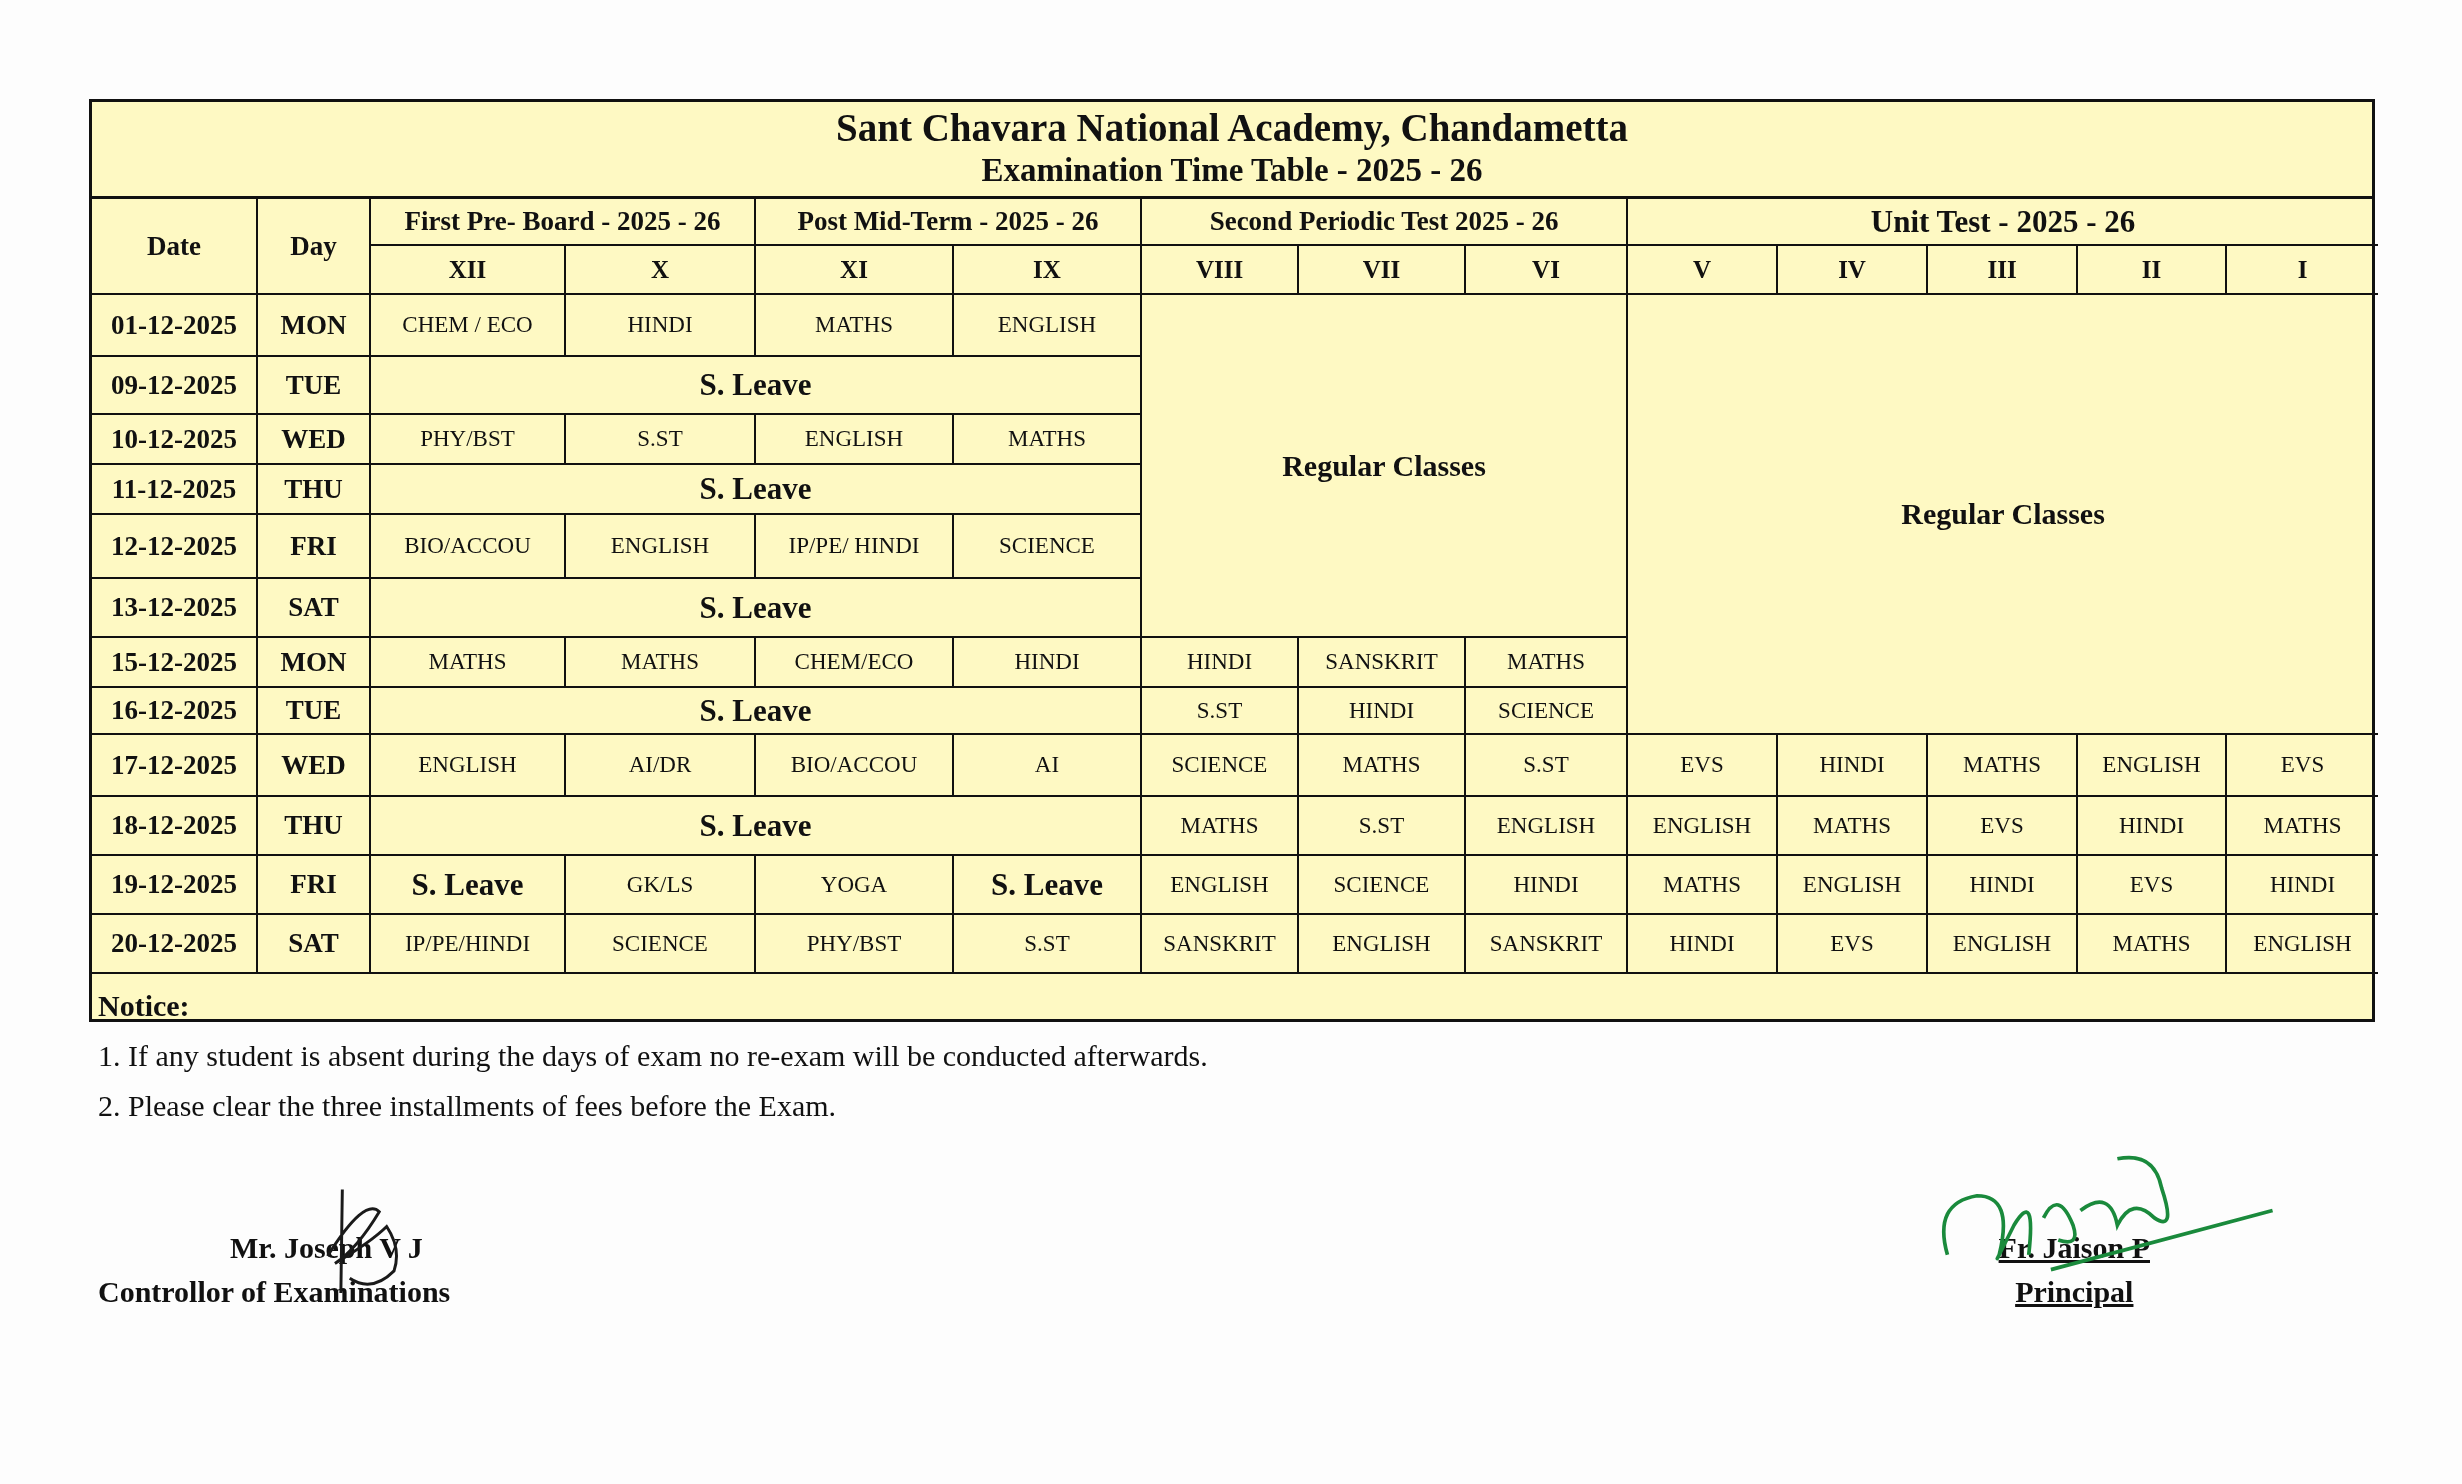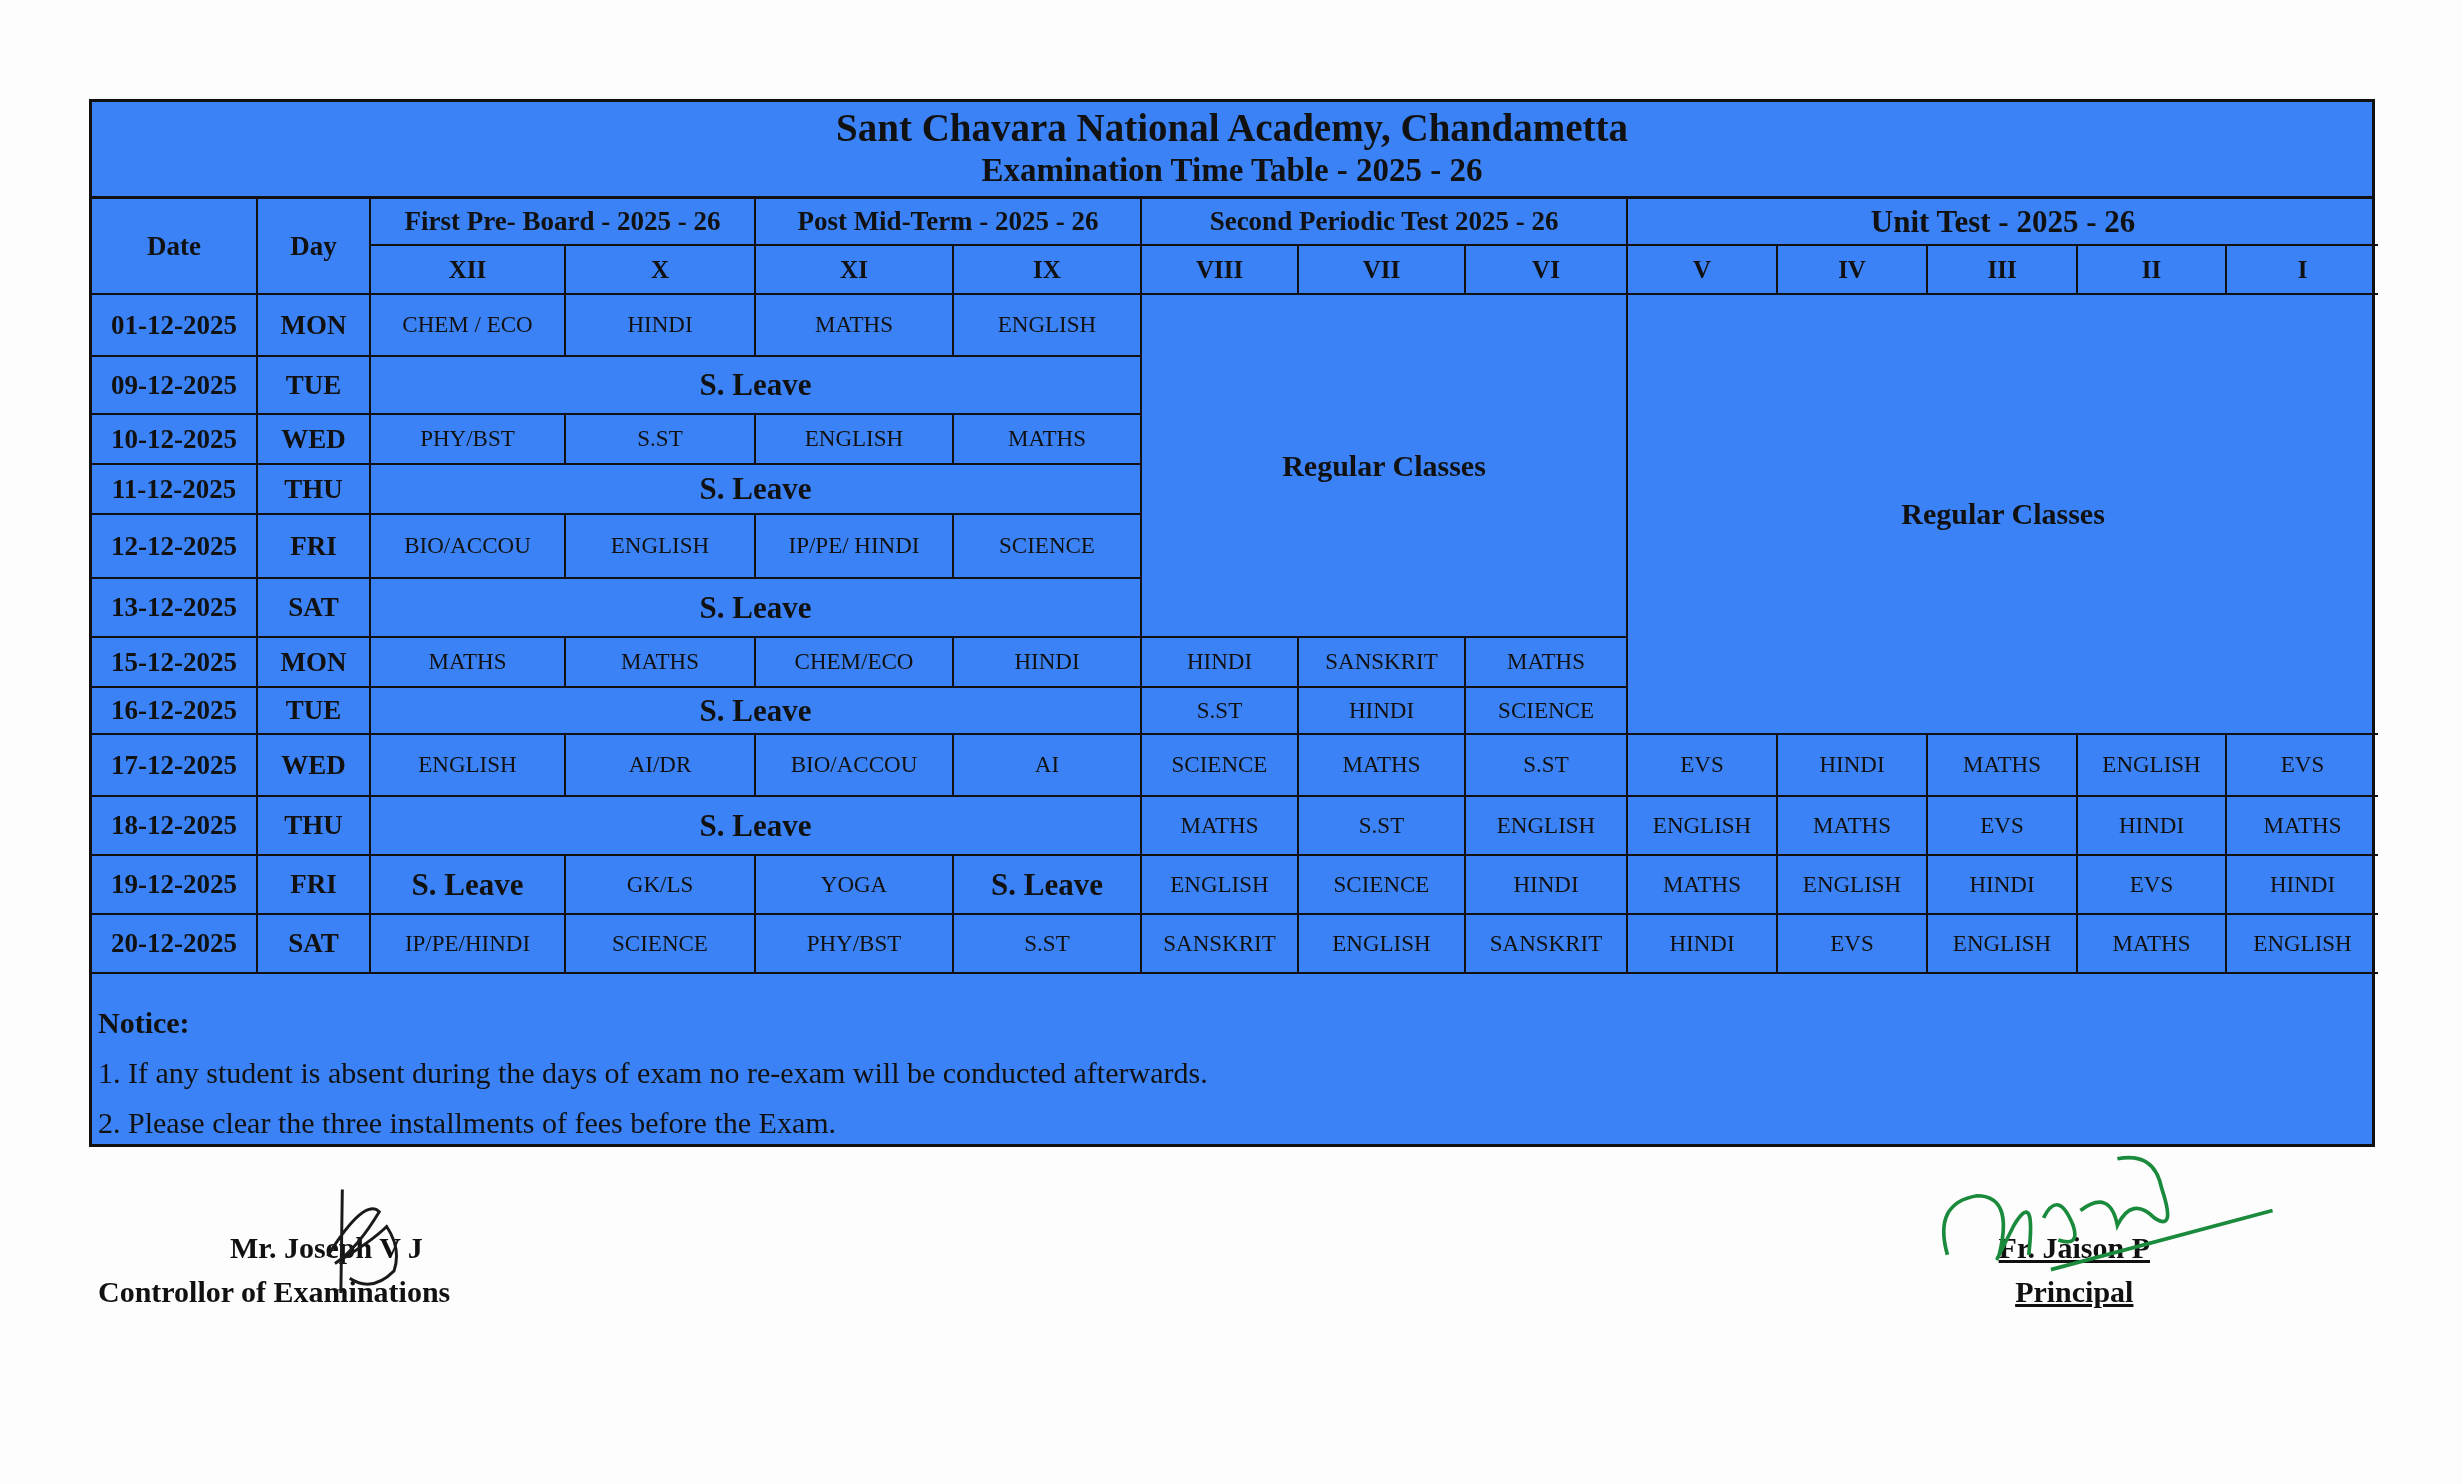--- a/index.html
+++ b/index.html
@@ -1,35 +1,35 @@
 <!DOCTYPE html>
 <html style="font-size:12px"><head>
 <meta charset="utf-8">
 <style>
   html,body{margin:0;padding:0;background:#fdfdfd;}
   body{width:2462px;height:1484px;position:relative;overflow:hidden;font-family:"Liberation Serif","DejaVu Serif",serif;color:#111;}
-  .sheet{position:absolute;left:89px;top:99px;width:2286px;height:1048px;border:3.7px solid #111;box-sizing:border-box;background:#3b82f6;}
+  .sheet{position:absolute;left:89px;top:99px;width:2286px;height:923px;border:3.7px solid #111;box-sizing:border-box;background:#fef9c3;}
   .title-block{height:97px;border-bottom:3.7px solid #111;text-align:center;box-sizing:border-box;}
   .school{font-size:39px;font-weight:bold;line-height:44px;padding-top:4.4px;}
   .subtitle{font-size:33px;font-weight:bold;line-height:41px;}
   table{border-collapse:collapse;table-layout:fixed;width:100%;}
   td,th{border:2.2px solid #111;text-align:center;vertical-align:middle;padding:0;overflow:hidden;white-space:nowrap;}
   tr:first-child th{border-top:none;}
   th{font-weight:bold;}
   .grp{font-size:27px;height:45px;}
   .grp.big{font-size:31px;margin-top:16px;}
   .cls{font-size:25px;height:47px;}
   .hdrbig{font-size:27px;}
   td.date,td.day{font-weight:bold;font-size:27px;}
   td.subj{font-size:23px;}
   td.leave{font-weight:bold;font-size:31px;}
   td.regular{font-weight:bold;font-size:30px;}
   table td:first-child, table th:first-child{border-left:none;}
   table td:last-child, table th:last-child{border-right:none;}
-  .notice{position:relative;padding:24px 6px 0 6px;font-size:30px;line-height:50px;}
+  .notice{position:relative;padding:7px 6px 0 6px;font-size:30px;line-height:50px;}
   .notice-title{font-weight:bold;}
   .sig-left{position:absolute;left:6px;top:252px;font-size:30px;font-weight:bold;}
   .sig-left .name{padding-left:132px;line-height:44px;}
   .sig-left .role{line-height:44px;}
   .sig-right{position:absolute;right:222px;top:252px;font-size:30px;font-weight:bold;text-align:center;text-decoration:underline;}
   .sig-right .name,.sig-right .role{line-height:44px;}
   .sig-mark{position:absolute;}
 </style>
 </head>
 <body>

